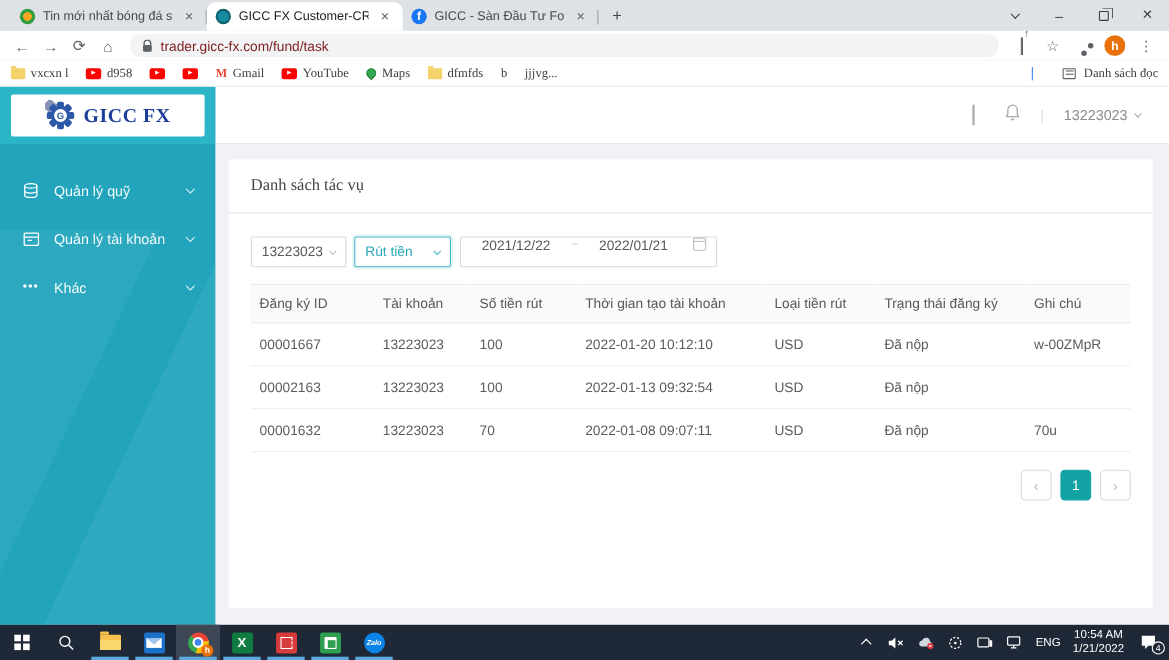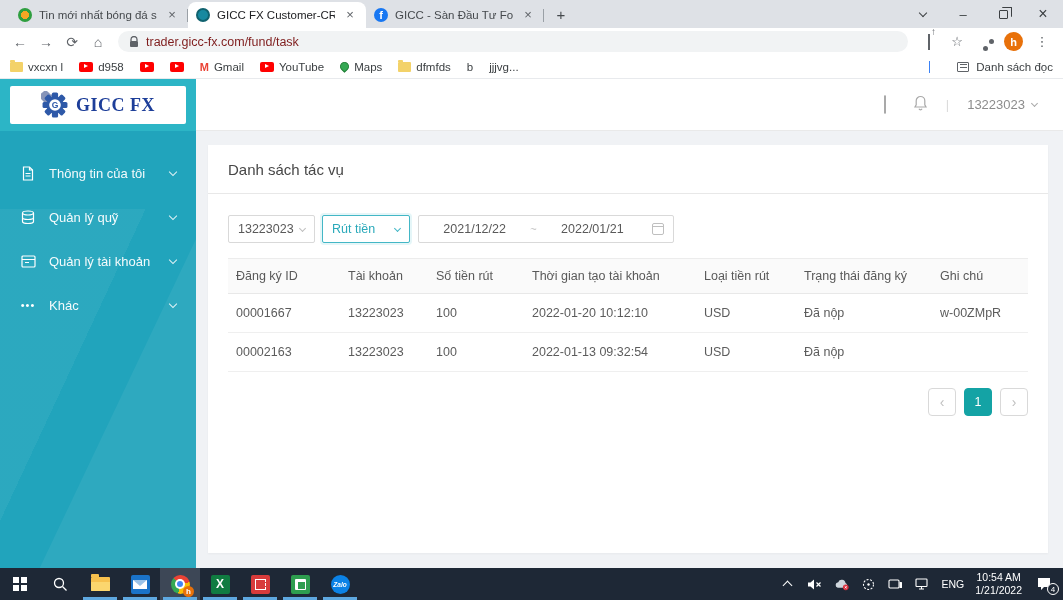--- a/index.html
+++ b/index.html
@@ -29,21 +29,21 @@
   .omnibox { flex:1; height:21px; background:#f1f3f4; border-radius:11px; display:flex; align-items:center; padding:0 11px; gap:7px; margin:0 6px; }
   .urltext { font-size:12.5px; color:#7f1d1d; }
   .abicon { width:26px; text-align:center; color:#5f6368; font-size:13px; }
   .avatar { width:19px; height:19px; border-radius:50%; background:#e8710a; color:#fff; font-size:11px; font-weight:bold; display:flex; align-items:center; justify-content:center; margin:0 4px; }
   .puzzle { width:13px; height:13px; background:#5f6368; border-radius:2px; position:relative; margin:0 auto; }
   .puzzle::before { content:""; position:absolute; top:-3px; left:4px; width:5px; height:5px; background:#5f6368; border-radius:50%; }
   .puzzle::after { content:""; position:absolute; right:-3px; top:4px; width:5px; height:5px; background:#5f6368; border-radius:50%; }
   .shareic { width:12px; height:11px; border:1.3px solid #5f6368; border-top:none; position:relative; margin:3px auto 0; }
   .shareic::before { content:"↑"; position:absolute; left:2px; top:-8px; font-size:10px; color:#5f6368; }
 
-  .bookmarks { position:absolute; top:55px; left:0; right:0; height:24px; background:#fff; border-bottom:1px solid #e8eaed; display:flex; align-items:center; padding:0 10px; gap:16px; font-size:11.5px; color:#3c4043; }
+  .bookmarks { position:absolute; top:55px; left:0; right:0; height:24px; background:#fff; border-bottom:1px solid #e8eaed; display:flex; align-items:center; padding:0 10px; gap:16px; font-size:11.5px; color:#3c4043;font-family:Liberation Serif, serif; }
   .bm { display:flex; align-items:center; gap:5px; white-space:nowrap; }
   .bm-folder { width:13px; height:10px; background:#f3d269; border-radius:1px; position:relative; }
   .bm-folder::before { content:""; position:absolute; top:-2px; left:0; width:5px; height:2px; background:#f3d269; border-radius:1px 1px 0 0; }
   .bm-yt { width:14px; height:10px; background:#f00; border-radius:2px; position:relative; }
   .bm-yt::before { content:""; position:absolute; left:5px; top:2.5px; border-left:4px solid #fff; border-top:2.5px solid transparent; border-bottom:2.5px solid transparent; }
   .bm-gmail { color:#ea4335; font-weight:bold; font-size:11px; }
   .bm-pin { width:9px; height:9px; background:#34a853; border-radius:50% 50% 50% 0; transform:rotate(-45deg); border:1px solid #1e7e34; }
   .bm-right { margin-left:auto; display:flex; align-items:center; gap:7px; border-left:1px solid #3b82f6; padding-left:27px; color:#3c4043; }
   .rlicon { width:12px; height:10px; border:1.2px solid #5f6368; border-radius:1px; position:relative; }
   .rlicon::before { content:""; position:absolute; left:1.5px; top:1.5px; right:1.5px; height:1.2px; background:#5f6368; box-shadow:0 3px 0 #5f6368; }
@@ -69,28 +69,28 @@
   .lang { display:flex; align-items:center; gap:6px; }
   .lang .cv { width:5px; height:5px; margin-top:-2px; }
 
   .apphdr { position:absolute; left:196px; top:0; right:0; height:52px; background:#fff; border-bottom:1px solid #e9e9e9; display:flex; align-items:center; justify-content:flex-end; gap:18px; padding-right:26px; color:#a9a9a9; }
   .acct { display:flex; align-items:center; gap:7px; color:#8c8c8c; font-size:13px; }
   .acct .cv { width:5px; height:5px; color:#a9a9a9; margin-top:-2px; }
   .hdrpipe { color:#dcdcdc; font-size:13px; }
 
   .content { position:absolute; left:196px; top:52px; right:0; bottom:0; background:#f0f2f5; padding:14px 15px 0 12px; }
   .card { background:#fff; height:408px; box-shadow:0 1px 2px rgba(0,0,0,0.04); position:relative; }
-  .cardhead { padding:16px 20px 15px; font-size:15px; color:#474747; border-bottom:1px solid #e8e8e8; }
+  .cardhead { padding:16px 20px 15px; font-size:15px; color:#474747; border-bottom:1px solid #e8e8e8;font-family:Liberation Serif, serif; }
   .filters { display:flex; align-items:center; padding:21px 20px 15px; }
   .selbox { height:28px; border:1px solid #d9d9d9; border-radius:2px; background:#fff; display:flex; align-items:center; justify-content:space-between; padding:0 9px; font-size:12.5px; color:#595959; }
   .sel-acct { width:87px; }
   .sel-type { width:88px; margin-left:7px; border-color:#43b7c6; color:#2aa9ba; box-shadow:0 0 0 2px rgba(43,183,197,0.12); }
   .selbox .cv { width:5px; height:5px; color:#bfbfbf; margin-top:-2px; }
   .sel-type .cv { color:#43b7c6; }
-  .dates { width:256px; height:28px; margin-left:8px; border:1px solid #d9d9d9; border-radius:2px; background:#fff; display:flex; align-items:center; font-size:12.5px; color:#595959; }
+  .dates { width:234px; height:28px; margin-left:8px; border:1px solid #d9d9d9; border-radius:2px; background:#fff; display:flex; font-size:12.5px; color:#595959; }
   .dates .dt { flex:1; text-align:center; }
   .dates .tld { color:#bfbfbf; font-size:11px; }
   .calic { width:12px; height:12px; border:1.2px solid #bfbfbf; border-radius:2px; position:relative; margin:0 9px 0 4px; flex:0 0 12px; }
   .calic::before { content:""; position:absolute; top:1.5px; left:0; right:0; height:1.2px; background:#bfbfbf; }
   .calhdr { border-color:#a9a9a9 !important; }
   .calhdr::before { background:#a9a9a9 !important; }
 
   table.tbl { width:calc(100% - 40px); margin:0 20px; border-collapse:collapse; table-layout:fixed; font-size:12.5px; }
   .tbl th { background:#fafafa; border-top:1px solid #ececec; border-bottom:1px solid #e8e8e8; color:#595959; font-weight:500; text-align:left; padding:10px 8px; white-space:nowrap; overflow:hidden; }
   .tbl td { color:#5c5c5c; padding:12px 8px; border-bottom:1px solid #efefef; white-space:nowrap; overflow:hidden; }
@@ -252,31 +252,20 @@
             <circle cx="18" cy="18" r="7.5" fill="#fff"></circle>
             <text x="18" y="22" text-anchor="middle" font-size="11" font-weight="bold" fill="#2e59a8" font-family="Liberation Sans, sans-serif">G</text>
           </svg>
           <span class="logotext">GICC FX</span>
         </div>
       </div>
       <div class="menu">
         <div class="mitem">
           <span class="micon">
               <svg width="14" height="15" viewBox="0 0 14 15">
-                <path d="M2.5 1h6l3 3v10h-9z" fill="none" stroke="#fff" stroke-width="1.2"></path>
-                <path d="M8.5 1v3h3" fill="none" stroke="#fff" stroke-width="1.2"></path>
-                <path d="M4.5 7.5h5M4.5 10h5" stroke="#fff" stroke-width="1.1"></path>
-              </svg>
-            </span>
-          <span class="mlabel">Thông tin của tôi</span>
-          <span class="cv"></span>
-        </div>
-        <div class="mitem">
-          <span class="micon">
-              <svg width="14" height="15" viewBox="0 0 14 15">
                 <ellipse cx="7" cy="3" rx="5.5" ry="2" fill="none" stroke="#fff" stroke-width="1.2"></ellipse>
                 <path d="M1.5 3v8.5c0 1.1 2.5 2 5.5 2s5.5-.9 5.5-2V3" fill="none" stroke="#fff" stroke-width="1.2"></path>
                 <path d="M1.5 7.5c0 1.1 2.5 2 5.5 2s5.5-.9 5.5-2" fill="none" stroke="#fff" stroke-width="1.1"></path>
               </svg>
             </span>
           <span class="mlabel">Quản lý quỹ</span>
           <span class="cv"></span>
         </div>
         <div class="mitem">
           <span class="micon">
@@ -354,20 +343,29 @@
             </tr>
             <tr>
               <td>00002163</td>
               <td>13223023</td>
               <td>100</td>
               <td>2022-01-13 09:32:54</td>
               <td>USD</td>
               <td>Đã nộp</td>
               <td></td>
             </tr>
+            <tr>
+              <td>00001632</td>
+              <td>13223023</td>
+              <td>70</td>
+              <td>2022-01-08 09:07:11</td>
+              <td>USD</td>
+              <td>Đã nộp</td>
+              <td>70u</td>
+            </tr>
           </tbody>
         </table>
 
         <div class="pagination">
           <div class="pg">‹</div>
           <div class="pg active">1</div>
           <div class="pg">›</div>
         </div>
       </div>
     </div>

